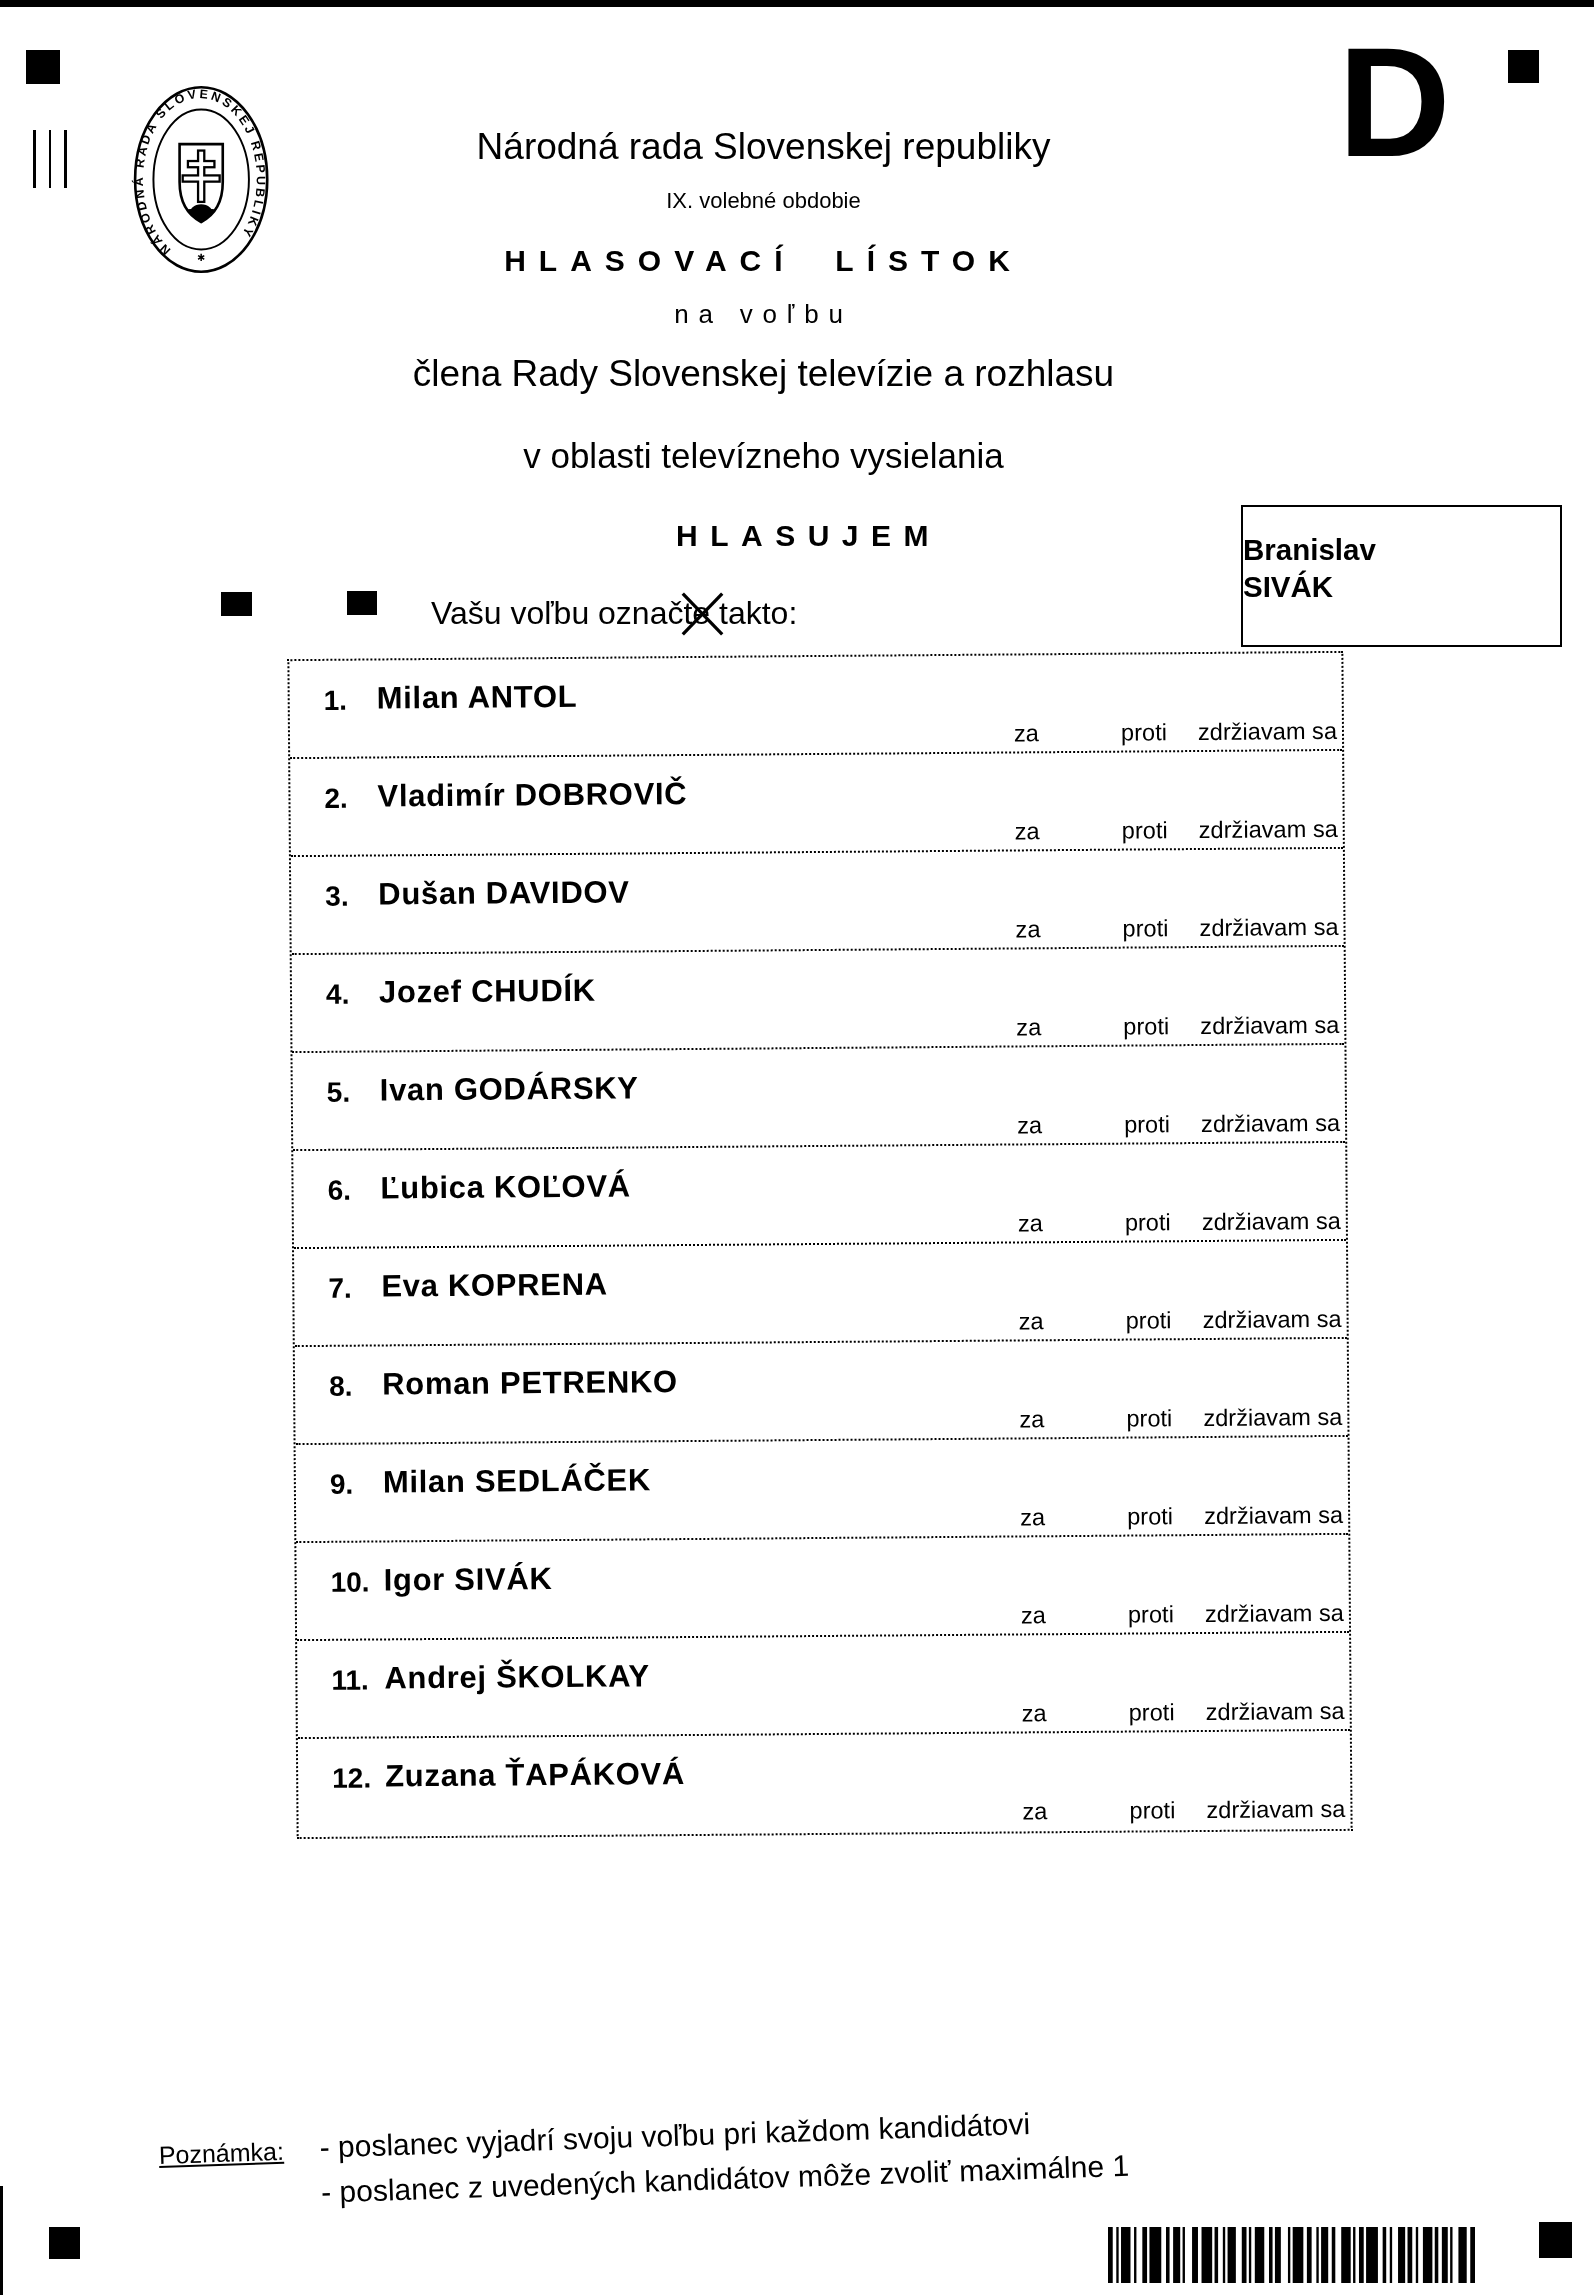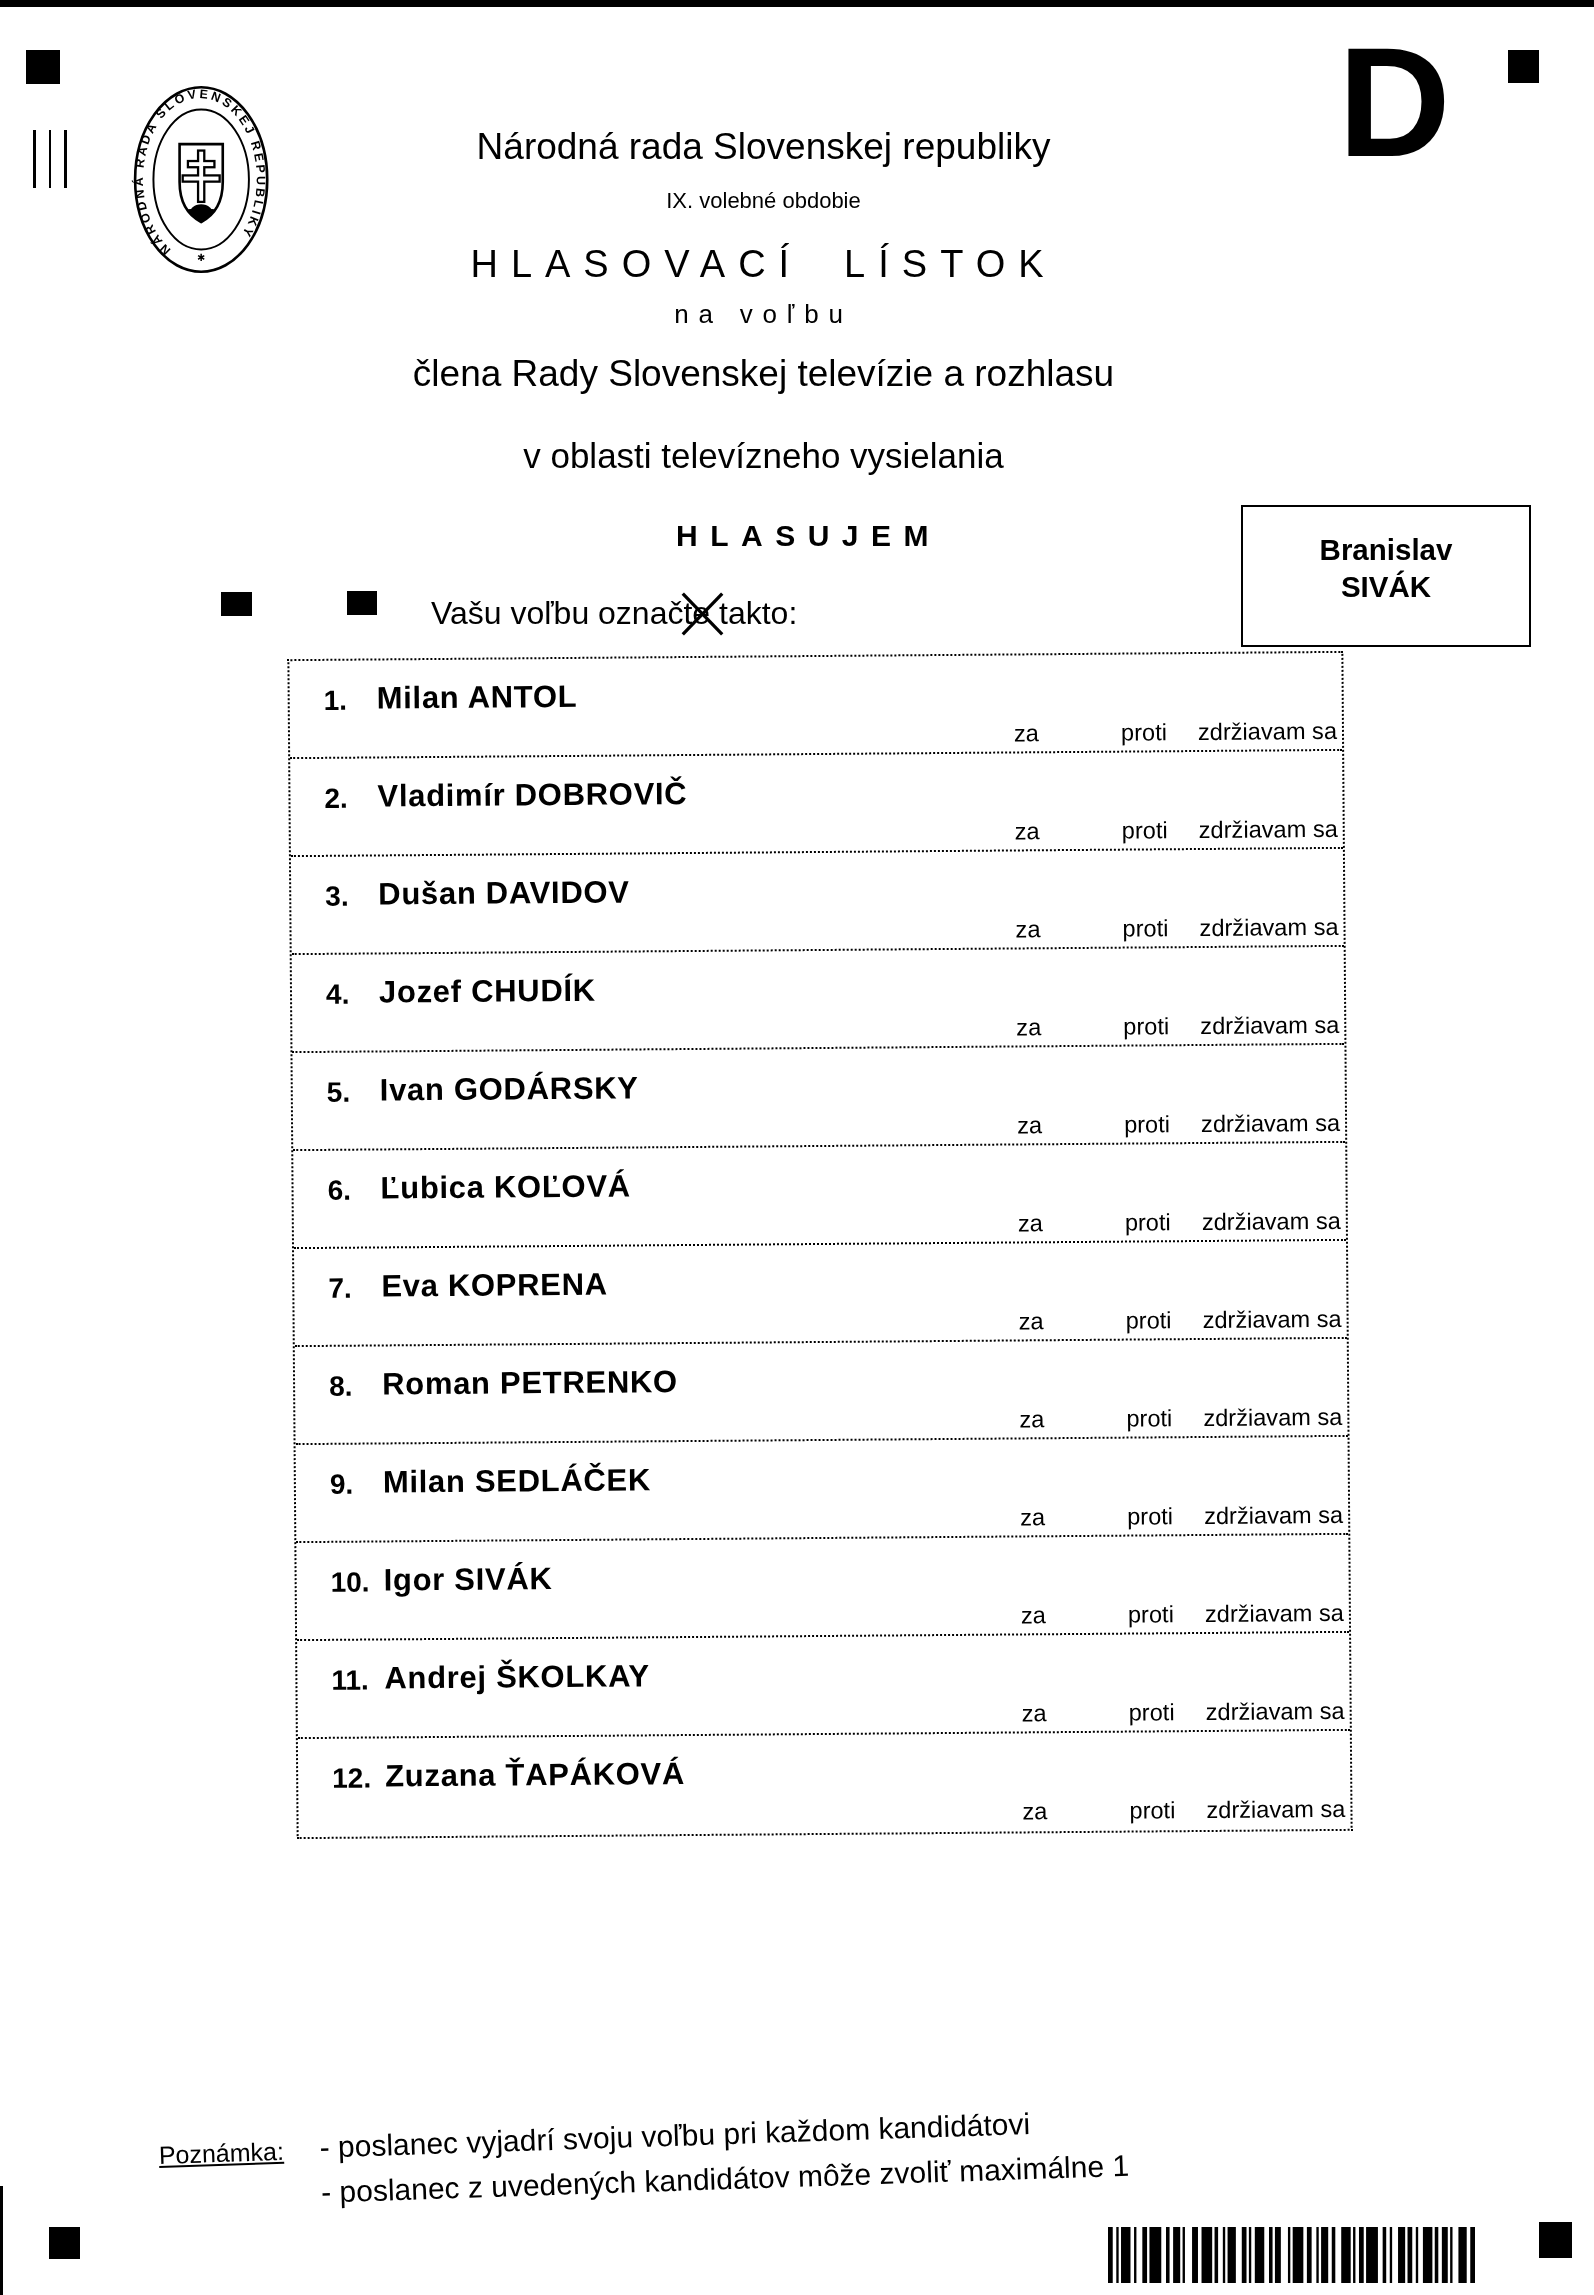--- a/index.html
+++ b/index.html
@@ -31,35 +31,35 @@
   .reg-lines span:nth-child(2) { left: 15.7px; }
   .reg-lines span:nth-child(3) { left: 31px; }
 
   
   .seal { left: 131px; top: 84px; width: 141px; height: 191px; }
 
   
   .tline { position: absolute; left: 0; width: 1527px; text-align: center; white-space: nowrap; line-height: 1.1; }
   .t-institution { top: 127px; font-size: 37px; }
   .t-term        { top: 189px; font-size: 22px; }
-  .t-ballot      { top: 244px; font-size: 38px; font-weight: 400; letter-spacing: 13px; word-spacing: 18.4px; }
+  .t-ballot      { top: 244px; font-size: 30px; font-weight: 700; letter-spacing: 13px; word-spacing: 18.4px; }
   .t-navolbu     { top: 300px; font-size: 26px; letter-spacing: 9.8px; }
   .t-electionof  { top: 354px; font-size: 37px; }
   .t-area        { top: 437px; font-size: 35px; }
   .t-hlasujem    { position: absolute; left: 676px; top: 519px; font-size: 30px; font-weight: 700; letter-spacing: 12.5px; white-space: nowrap; }
 
   
   .series-letter { position: absolute; left: 1338px; top: 23.6px;  font-size: 156px; font-weight: 700; line-height: 1; }
   .ballot-number { position: absolute; left: 1311px; top: 185px; font-size: 104px; font-weight: 700; line-height: 1; letter-spacing: 2.6px; }
 
   
   .voter-box {
-    position: absolute; left: 1241px; top: 505px; width: 290px; height: 142px;
+    position: absolute; left: 1241px; top: 505px; width: 321px; height: 142px;
     border: 2px solid #000; box-sizing: border-box;
-    text-align: center; font-weight: 700; font-size: 29.5px; line-height: 37px; padding-top: 23.6px;
+    text-align: left; font-weight: 700; font-size: 29.5px; line-height: 37px; padding-top: 23.6px;
   }
 
   .instruction { position: absolute; left: 431px; top: 595px; font-size: 32px; white-space: nowrap; }
   .xmark { position: absolute; left: 680px; top: 591px; width: 45px; height: 46px; }
 
   
   .list {
     position: absolute; left: 292px; top: 655px; width: 1052px; height: 1176px;
     border: 2px dotted #000;
     transform: rotate(-0.45deg);

